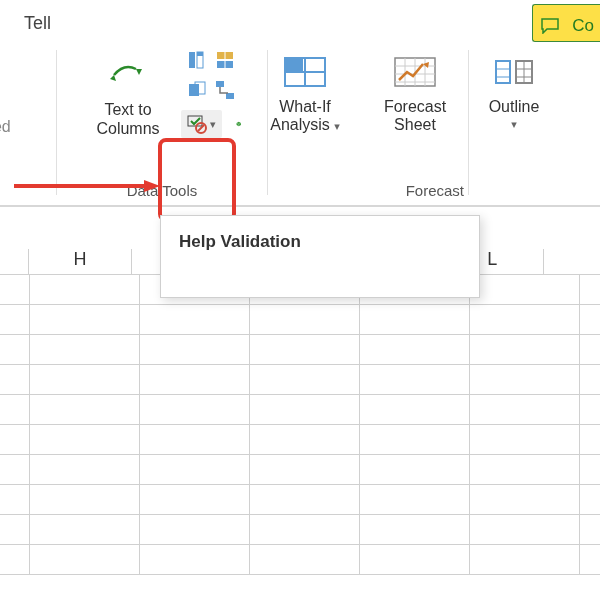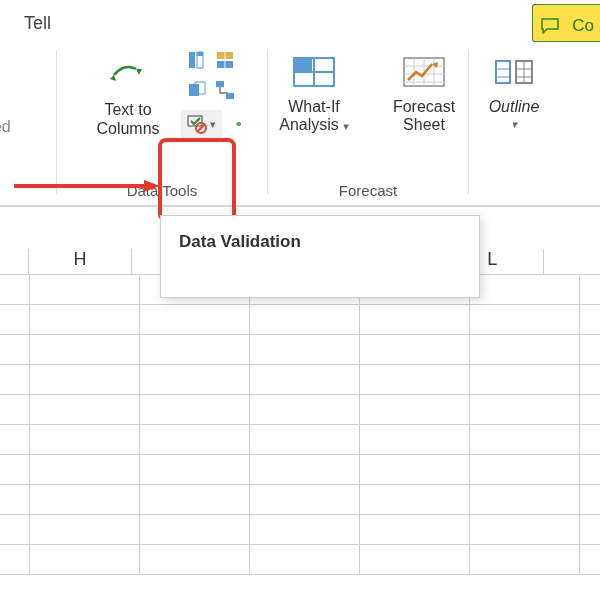--- a/index.html
+++ b/index.html
@@ -270,21 +270,21 @@
                 <path d="M2 6 l8 4 l8 -4 M10 10 v8" stroke="#fff" stroke-width="1" fill="none"></path>
               </svg>
           </div>
         </div>
       </div>
       <div class="group-label">Data Tools</div>
     </div>
 
     <div class="sep"></div>
 
-    <div class="group" style="width:200px;">
+    <div class="group" style="width:200px;align-items:flex-end;">
       <div style="display:flex; gap:10px;">
         <div class="big-btn" style="width:90px;">
           <div class="icon-area">
             <svg width="44" height="36" viewBox="0 0 44 36">
               <rect x="2" y="4" width="40" height="28" fill="none" stroke="#5b9bd5" stroke-width="2"></rect>
               <rect x="2" y="4" width="18" height="14" fill="#5b9bd5"></rect>
               <path d="M2 18 h40 M22 4 v28" stroke="#5b9bd5" stroke-width="2"></path>
             </svg>
           </div>
           <div class="label"><span style="white-space:pre;">What-If
@@ -301,21 +301,21 @@
           </div>
           <div class="label" style="white-space:pre;">Forecast
 Sheet</div>
         </div>
       </div>
       <div class="group-label">Forecast</div>
     </div>
 
     <div class="sep"></div>
 
-    <div class="group" style="width:90px;font-style:italic;">
+    <div class="group" style="width:90px;">
       <div class="big-btn" style="width:80px;">
         <div class="icon-area">
           <svg width="44" height="34" viewBox="0 0 44 34">
             <rect x="4" y="6" width="14" height="22" fill="none" stroke="#5b9bd5" stroke-width="2"></rect>
             <path d="M4 14 h14 M4 22 h14" stroke="#5b9bd5"></path>
             <rect x="24" y="6" width="16" height="22" fill="none" stroke="#888" stroke-width="2"></rect>
             <path d="M24 14 h16 M24 22 h16 M32 6 v22" stroke="#888"></path>
           </svg>
         </div>
         <div class="label"><span>Outline</span></div>
@@ -411,15 +411,15 @@
       <div></div>
       <div></div>
       <div></div>
       <div></div>
       <div></div>
       <div></div>
   </div>
 </div>
 
 <div class="tooltip">
-  <div class="tt-title">Data Validation</div>
+  <div class="tt-title">Help Validation</div>
   <div style="height:14px;"></div>
 </div>
 
 </body></html>

